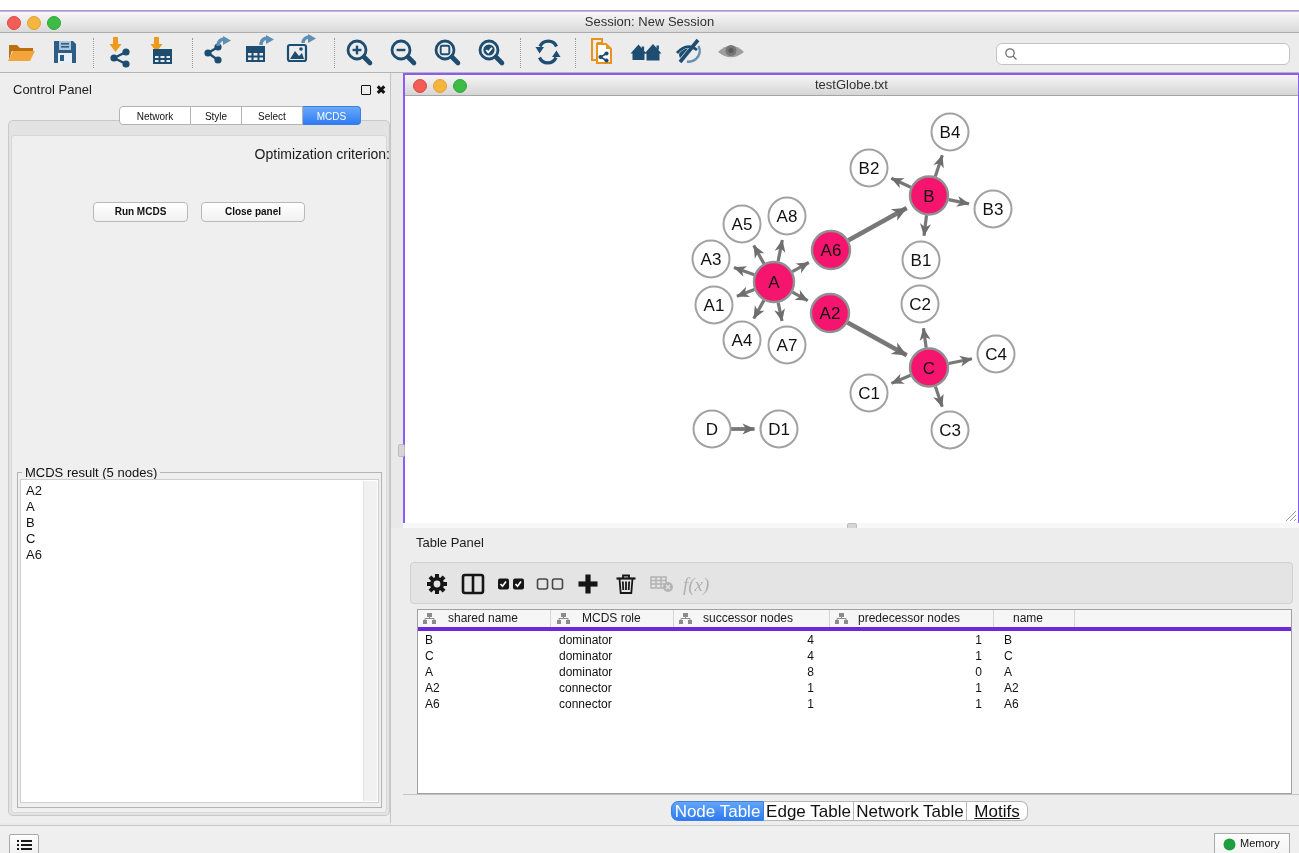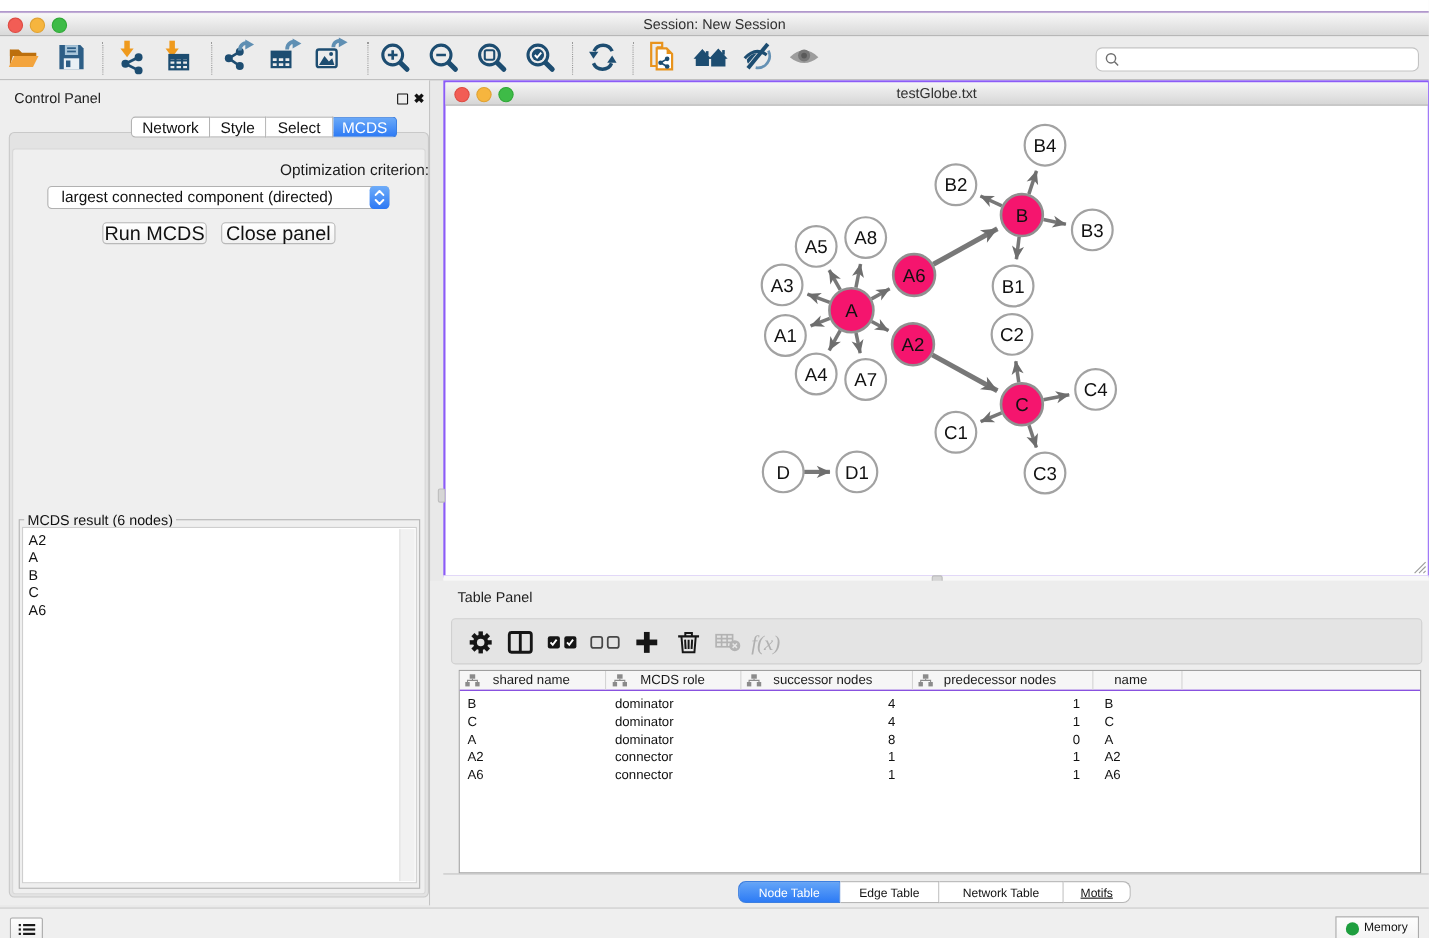--- a/index.html
+++ b/index.html
@@ -20,53 +20,53 @@
   #toolbar{left:0;top:23px;width:1299px;height:39px;background:#ececec;border-bottom:1px solid #b5b5b5;}
   .sep{position:absolute;top:5px;height:30px;width:0;border-left:1px dotted #9a9a9a;}
   .tbi{position:absolute;top:0;width:34px;height:38px;}
   #search{left:996px;top:10px;width:292px;height:20px;background:#fff;border:1px solid #c3c3c3;border-radius:6px;}
   
   #cpanel{left:0;top:63px;width:390px;height:750px;background:#eeeeee;border-right:1px solid #c4c4c4;}
   .ptitle{font-size:13px;color:#1c1c1c;}
   .float-ic{position:absolute;width:8px;height:8px;border:1.6px solid #111;border-radius:1px;}
   .close-ic{position:absolute;font-size:12px;font-weight:bold;color:#111;line-height:10px;}
   
-  #cp-tabs{left:78px;top:33px;height:19px;display:flex;font-size:14px;color:#111;padding-left:41px;}
+  #cp-tabs{left:78px;top:33px;height:19px;display:flex;font-size:10px;color:#111;padding-left:41px;}
   #cp-tabs .tab{background:#fff;border:1px solid #b3b3b3;border-left:none;line-height:19px;padding:0;text-align:center;}
   #cp-tabs .tab:first-child{border-left:1px solid #b3b3b3;border-radius:4px 0 0 4px;}
   #cp-tabs .tab.sel{background:linear-gradient(#6aa9f8,#2e7bf5);color:#fff;border-color:#3c7fe0;border-radius:0 4px 4px 0;}
   #cp-outer{left:8px;top:47px;width:380px;height:694px;background:#e3e3e3;border:1px solid #c9c9c9;border-radius:5px;}
   #cp-inner{left:2px;top:14px;width:374px;height:676px;background:#efefef;border:1px solid #d8d8d8;border-radius:3px;}
   #optlabel{left:0;top:73px;width:390px;text-align:right;font-size:14px;color:#1a1a1a;}
   #dropdown{left:43px;top:96px;width:309px;height:19px;background:#fff;border:1px solid #b1b1b1;border-radius:4px;}
   #dropdown .txt{position:absolute;left:12px;top:0;font-size:14px;line-height:19px;color:#111;}
   #dropdown .step{position:absolute;right:-1px;top:-1px;width:18px;height:21px;border-radius:4px;
      background:linear-gradient(#6fadf9,#2c78f4);}
   .btn{position:absolute;height:18px;background:linear-gradient(#ffffff,#f1f1f1);border:1px solid #b9b9b9;
-       border-radius:4px;font-size:18px;color:#111;text-align:center;line-height:18px;}
+       border-radius:4px;font-size:10px;color:#111;text-align:center;line-height:18px;font-weight:bold;}
   
   #fieldset{left:17px;top:399px;width:363px;height:334px;border:1px solid #b4b4b4;}
   #fieldset .leg{position:absolute;left:4px;top:-8px;background:#efefef;padding:0 3px;font-size:13px;color:#111;line-height:15px;}
   #mlist{left:2px;top:6px;width:357px;height:322px;background:#fff;border:1px solid #cfcfcf;
          font-size:13px;line-height:16px;color:#111;}
   #mscroll{right:1px;top:1px;width:13px;height:320px;background:#f1f1f1;border-left:1px solid #e2e2e2;}
   
   #netwin{left:403px;top:63px;width:893px;height:448px;background:#fff;border:2px solid #8b5cf6;}
   #nettb{left:0;top:0;width:893px;height:20px;background:linear-gradient(#f5f5f5,#d6d6d6);border-bottom:1px solid #a5a5a5;}
   
   .handle{background:#d6d6d6;border:1px solid #bdbdbd;border-radius:2px;}
   
   #tpanel{left:391px;top:518px;width:908px;height:297px;background:#ededed;}
   #ttoolbar{left:19px;top:34px;width:881px;height:40px;background:#e4e4e4;border:1px solid #d0d0d0;border-radius:4px;}
   #ttable{left:26px;top:81px;width:873px;height:183px;background:#fff;border:1px solid #a0a0a0;}
-  #thead{left:0;top:0;width:873px;height:17px;background:#f6f6f6;border-bottom:1px solid #6d28d9;font-size:12px;color:#1a1a1a;}
+  #thead{left:0;top:0;width:873px;height:17px;background:#f6f6f6;border-bottom:4px solid #6d28d9;font-size:12px;color:#1a1a1a;}
   .hdiv{position:absolute;top:0;height:17px;width:0;border-left:1px solid #d4d4d4;}
   .cell{position:absolute;font-size:12px;color:#111;line-height:16px;}
   
-  #btabs{left:280px;top:273px;height:20px;display:flex;font-size:11px;color:#111;}
+  #btabs{left:280px;top:273px;height:20px;display:flex;font-size:17px;color:#111;}
   #btabs .tab{background:#fff;border:1px solid #b6b6b6;border-left:none;line-height:20px;text-align:center;}
   #btabs .tab.sel{background:linear-gradient(#64a5f8,#2d7bf5);color:#fff;border-color:#3c7fe0;border-radius:7px 0 0 7px;border-left:1px solid #3c7fe0;}
   #btabs .tab:last-child{border-radius:0 7px 7px 0;text-decoration:underline;}
   
   #statusbar{left:0;top:815px;width:1299px;height:32px;background:#efefef;border-top:1px solid #c9c9c9;}
   #darkstrip{left:0;top:847px;width:1299px;height:6px;background:linear-gradient(90deg,#1d2535,#2a3042 30%,#232b3e 60%,#323648);}
   #membtn{left:1214px;top:7px;width:74px;height:21px;background:linear-gradient(#fdfdfd,#f3f3f3);border:1px solid #ababab;font-size:11px;color:#111;}
   #listbtn{left:9px;top:8px;width:28px;height:20px;background:linear-gradient(#fdfdfd,#efefef);border:1px solid #a9a9a9;border-radius:2px;}
 </style>
 </head>
@@ -231,33 +231,24 @@
     <div class="abs" id="cp-outer">
       <div class="abs" id="cp-inner"></div>
     </div>
     <div class="abs" id="cp-tabs">
       <div class="tab" style="width:70px">Network</div>
       <div class="tab" style="width:50px">Style</div>
       <div class="tab" style="width:60px">Select</div>
       <div class="tab sel" style="width:57px">MCDS</div>
     </div>
     <div class="abs" id="optlabel">Optimization criterion:</div>
-    <div class="abs" id="dropdown">
-      <div class="txt">largest connected component (directed)</div>
-      <div class="step">
-        <svg width="18" height="21">
-          <path d="M5.5 8.2 L9 4.6 L12.5 8.2" fill="none" stroke="#fff" stroke-width="1.8" stroke-linecap="round" stroke-linejoin="round"></path>
-          <path d="M5.5 12.8 L9 16.4 L12.5 12.8" fill="none" stroke="#fff" stroke-width="1.8" stroke-linecap="round" stroke-linejoin="round"></path>
-        </svg>
-      </div>
-    </div>
     <div class="btn" style="left:93px;top:129px;width:93px;">Run MCDS</div>
     <div class="btn" style="left:201px;top:129px;width:102px;">Close panel</div>
     <div class="abs" id="fieldset">
-      <div class="leg">MCDS result (6 nodes)</div>
+      <div class="leg">MCDS result (5 nodes)</div>
       <div class="abs" id="mlist">
         <div style="padding:3px 0 0 5px;">A2<br>A<br>B<br>C<br>A6</div>
         <div class="abs" id="mscroll"></div>
       </div>
     </div>
   </div>
 
   <div class="abs" id="netwin">
     <div class="abs" id="nettb">
       <div class="tl t1" style="top:4px;left:8px;"></div>

